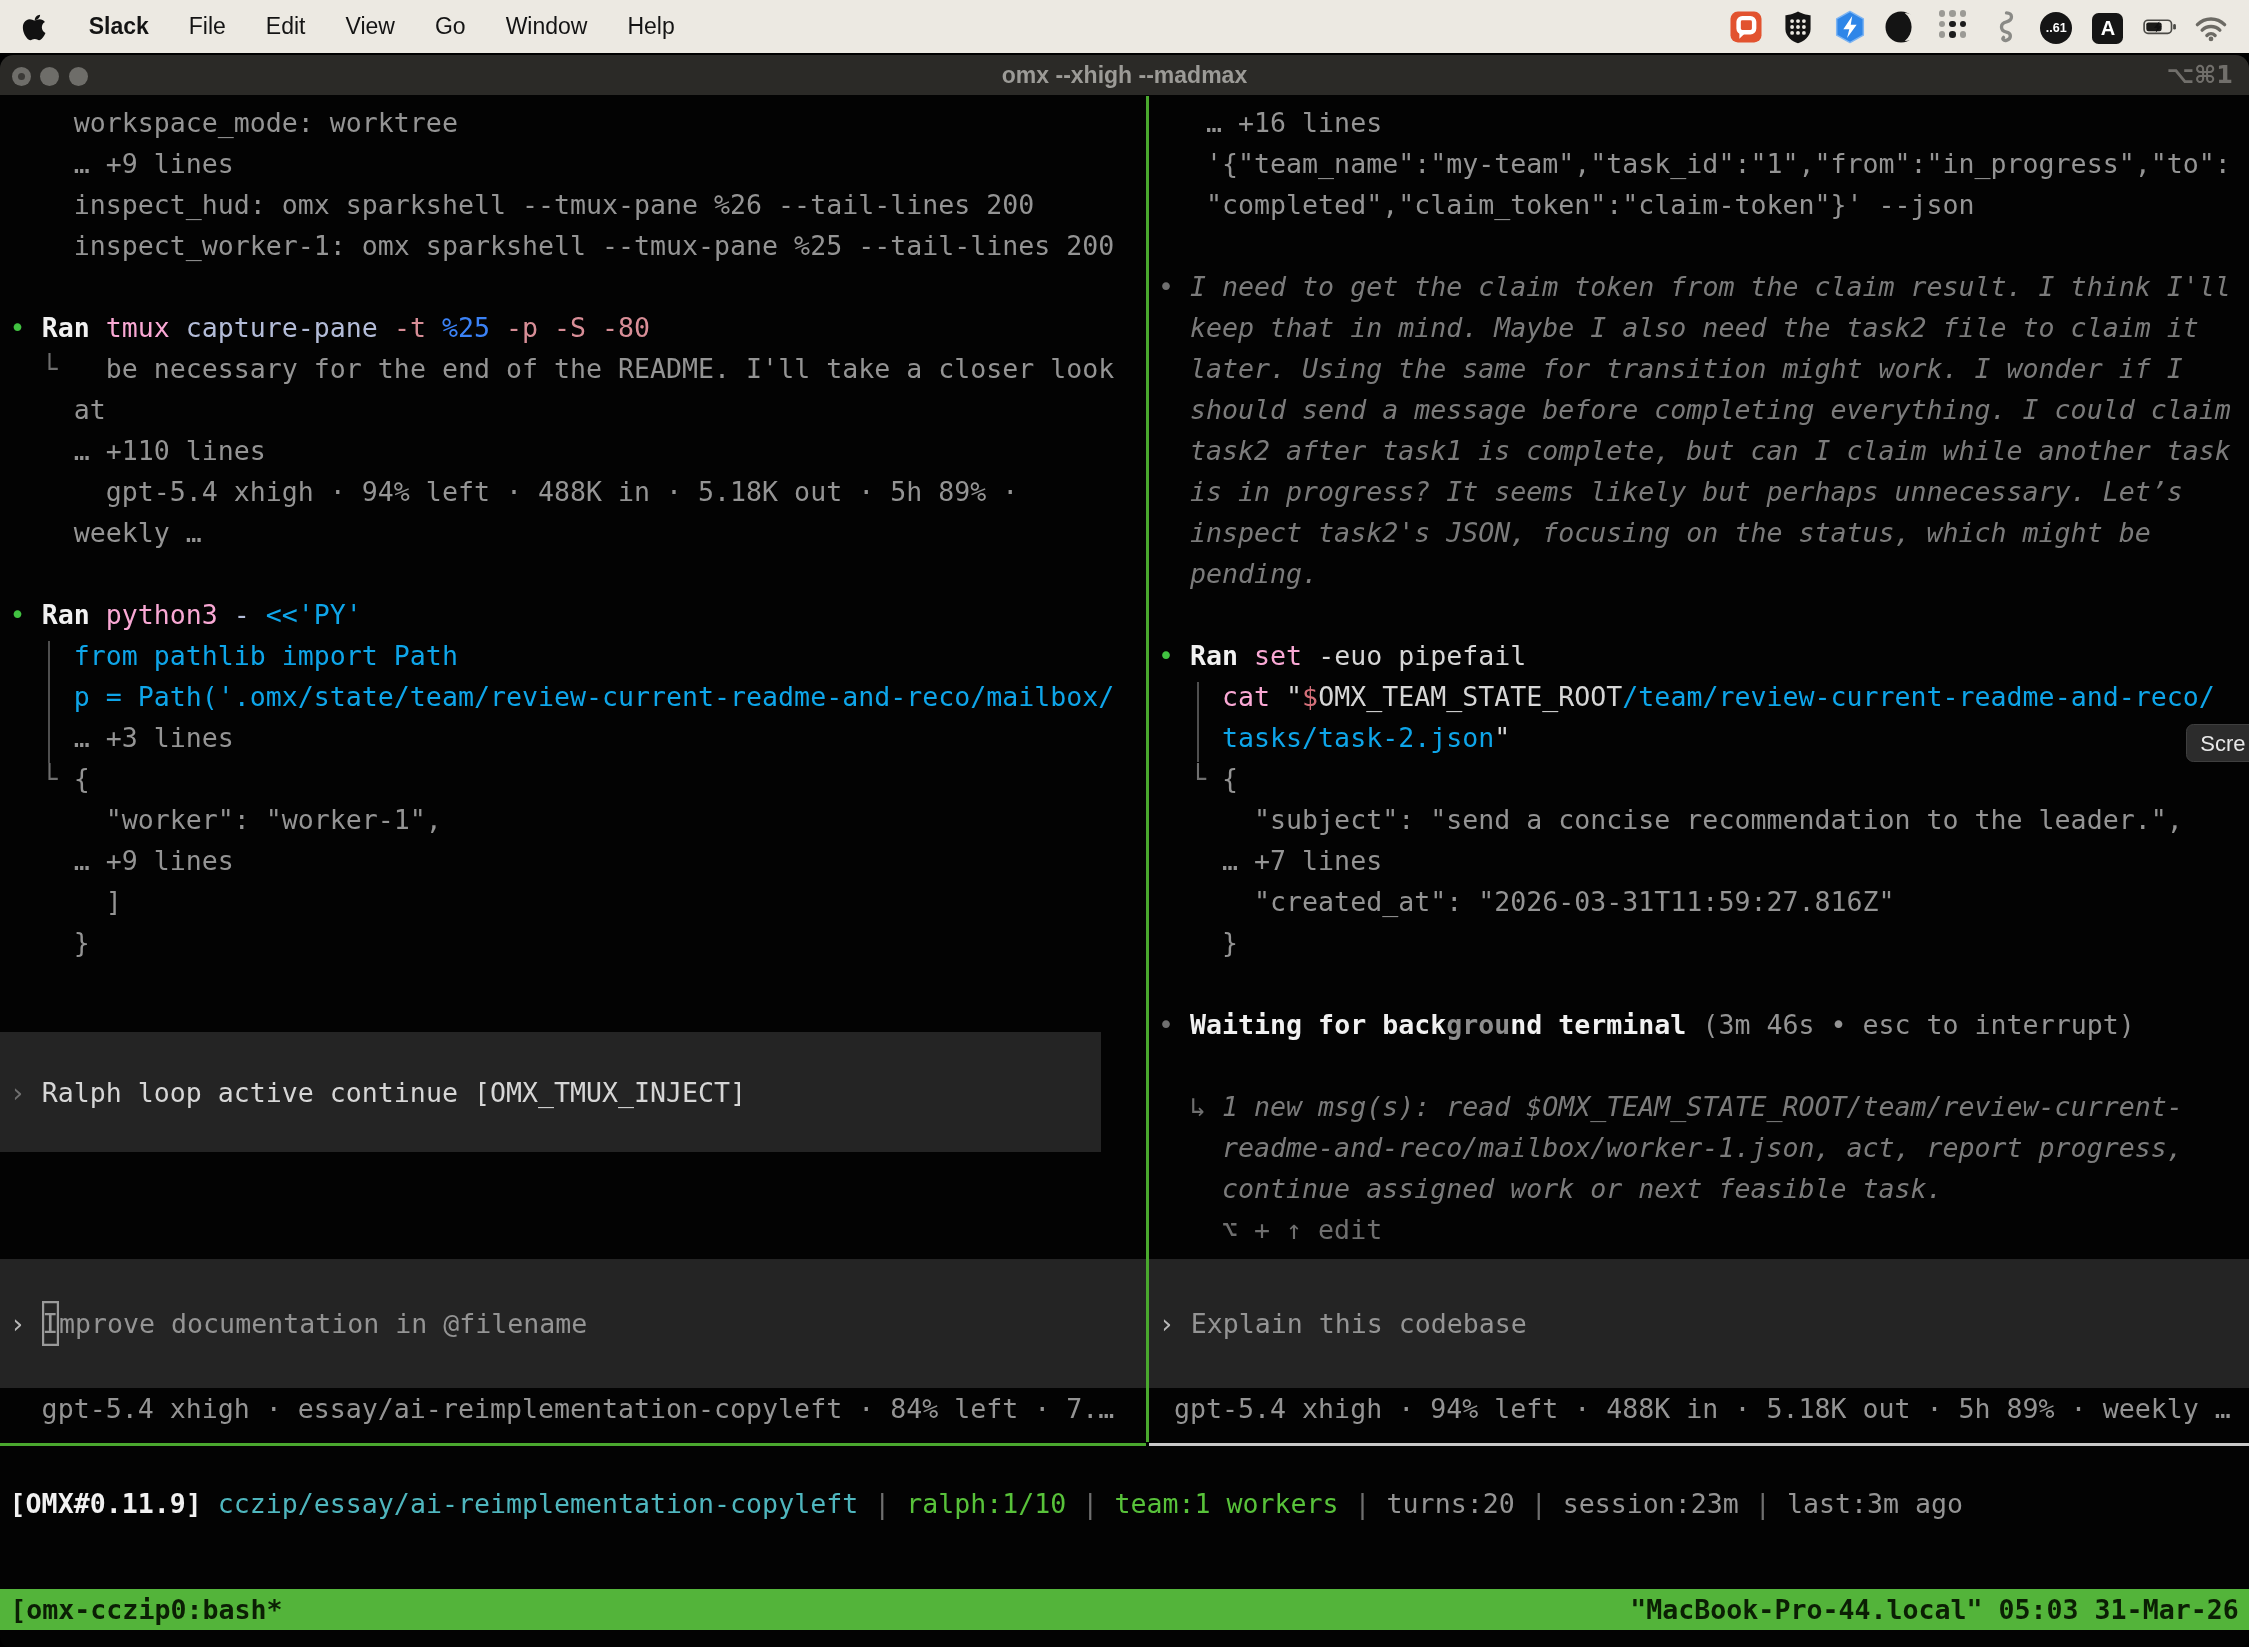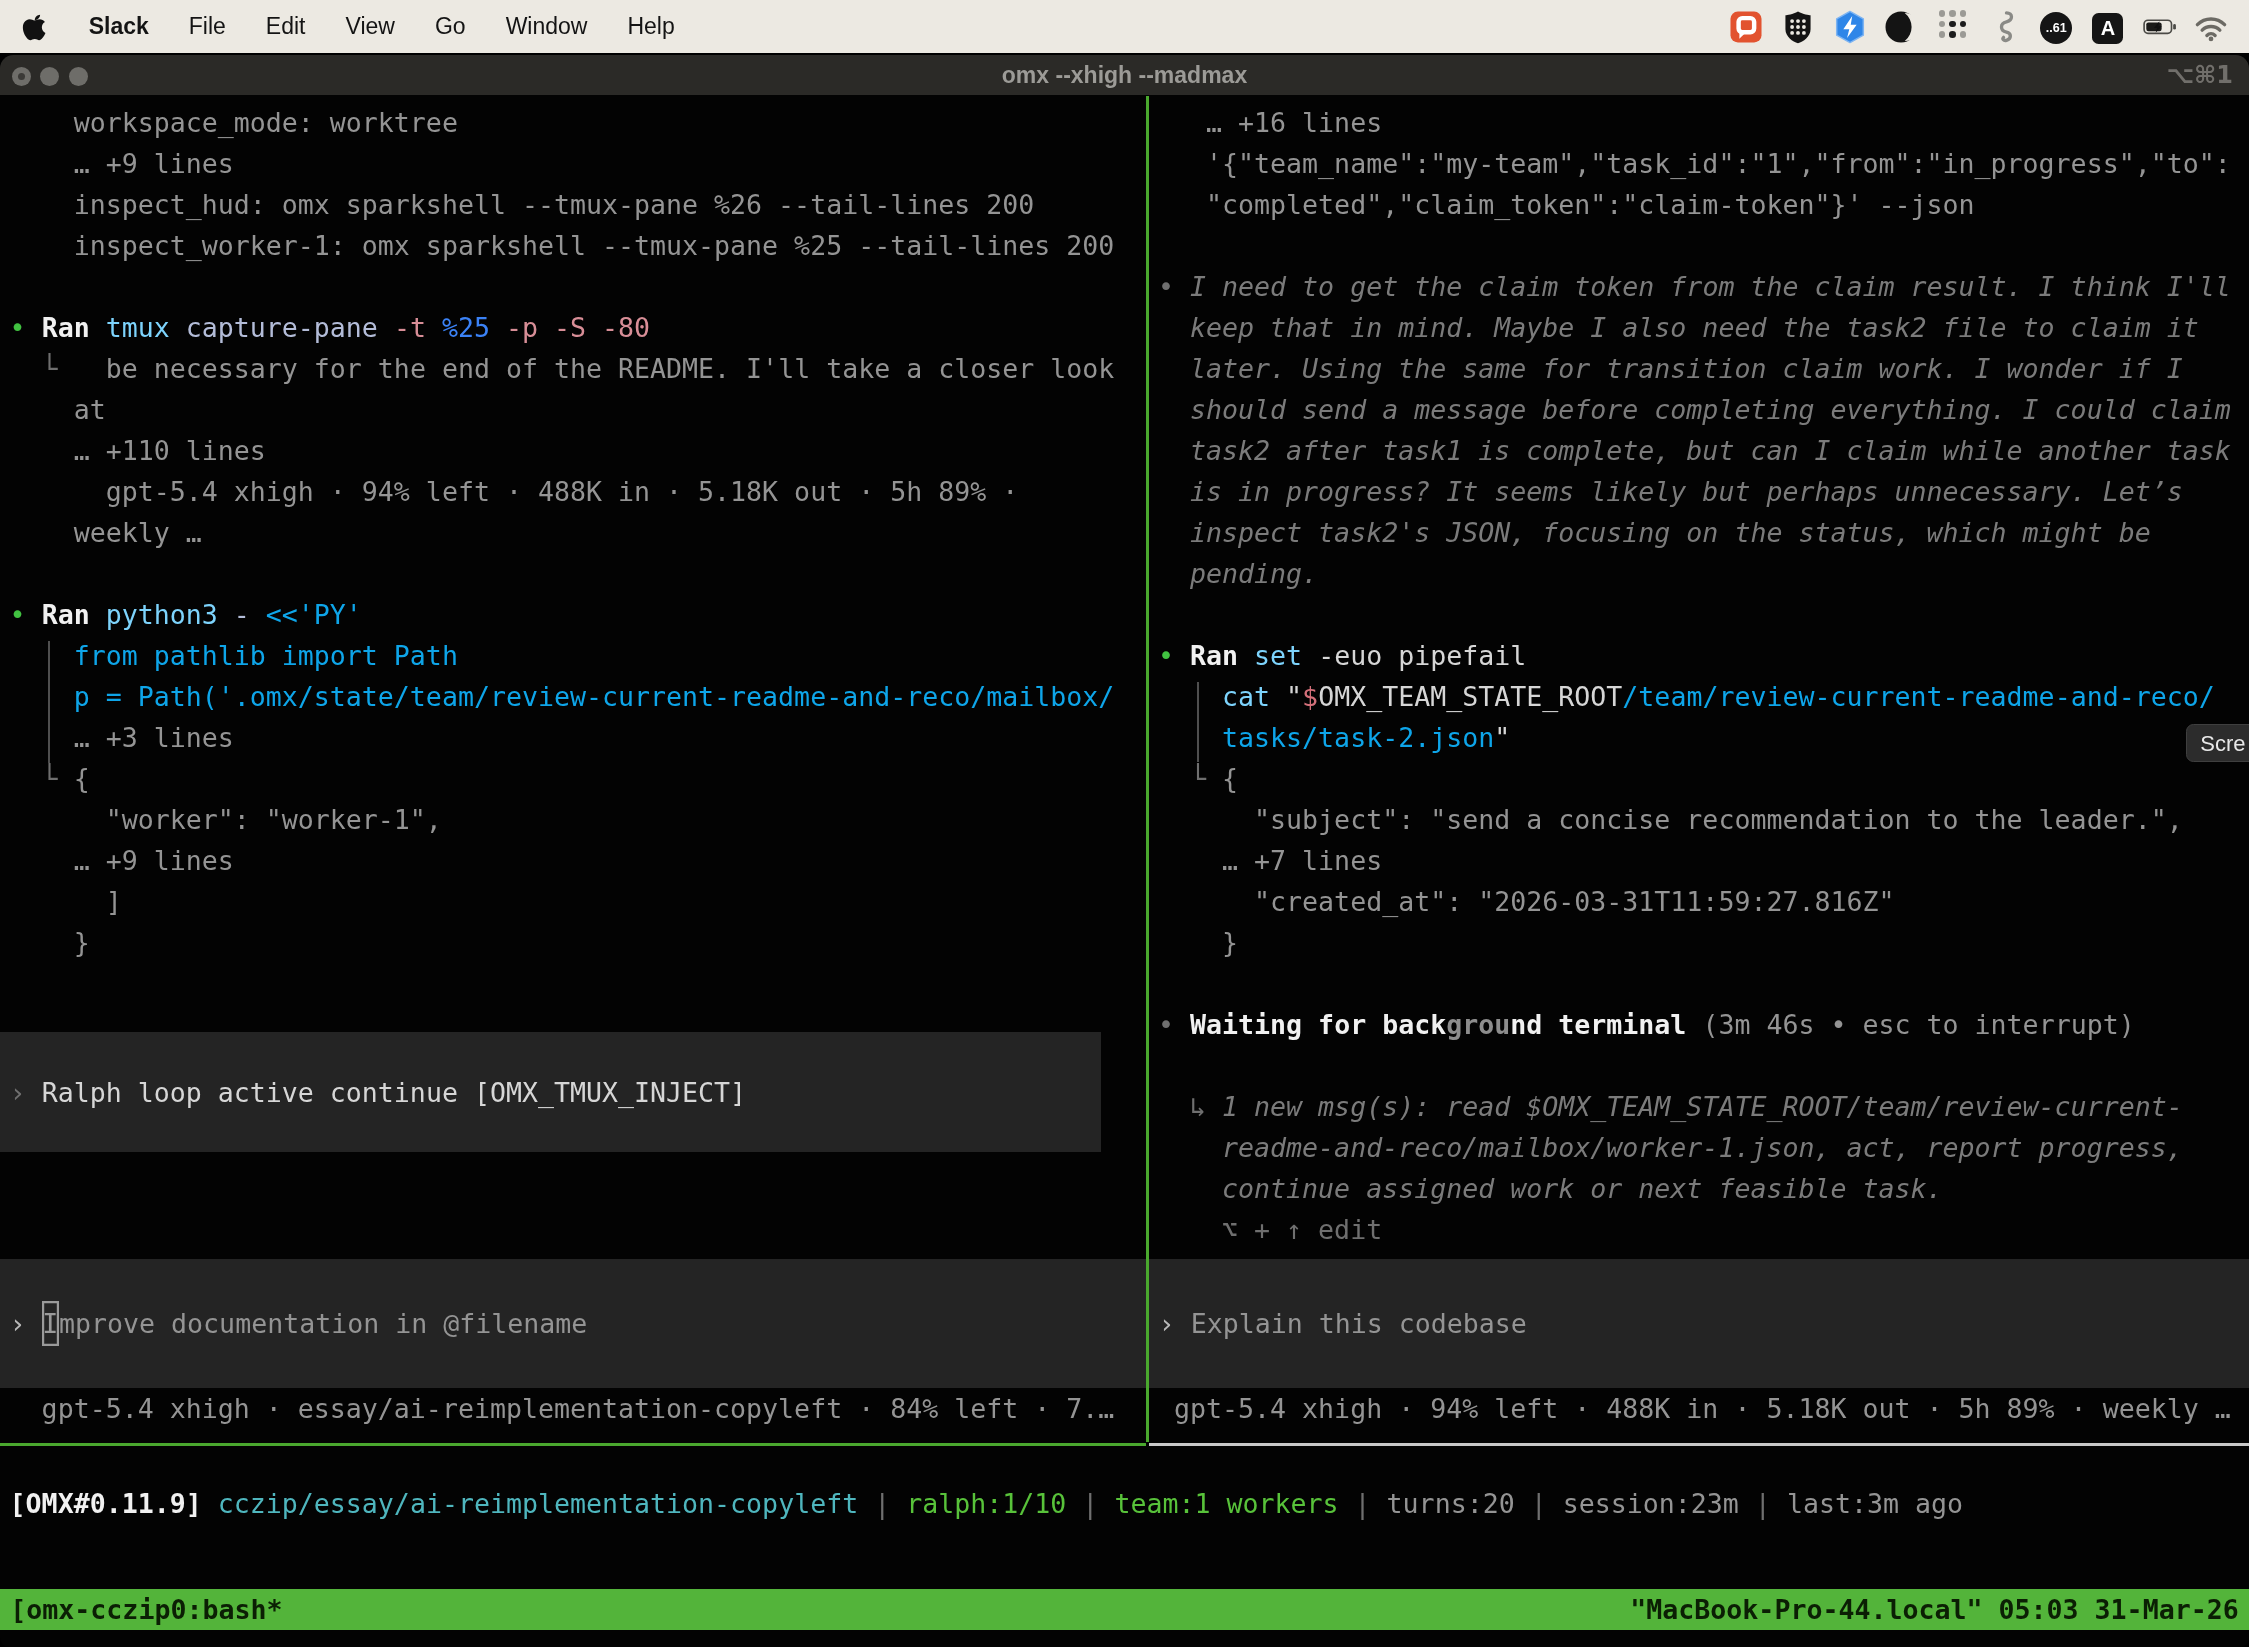--- a/index.html
+++ b/index.html
@@ -42,21 +42,21 @@
 
   
   .lines{position:absolute;overflow:hidden;}
   #left-lines{left:9.6px;top:47px;width:1135px;}
   #right-lines{left:1158px;top:47px;width:1092px;}
   .tline{height:41px;line-height:41px;font-size:26.6px;white-space:pre;color:#949494;}
   .c-g{color:#949494;}
   .c-d{color:#6f6f6f;}
   .c-w{color:#f1f1f1;font-weight:bold;}
   .c-wd{color:#8d8d8d;font-weight:bold;}
-  .c-b{color:#7dd3fc;}
+  .c-b{color:#f9a8d4;}
   .c-lav{color:#b3bcd8;}
   .c-p{color:#d88e97;}
   .c-p2{color:#d4707a;}
   .c-o{color:#3b82f6;}
   .c-grn{color:#0ea5e9;margin-top:16px;}
   .c-bl{color:#41c241;}
   .c-br{color:#d6d6d6;}
   .c-pr{color:#b8b8b8;}
   .c-it{color:#7b7b7b;font-style:italic;}
   .c-cy{color:#4fb6be;}
@@ -219,21 +219,21 @@
       <div class="tline"><span class="c-g">      ]</span></div>
       <div class="tline"><span class="c-g">    }</span></div>
     </div>
   <div id="right-lines" class="lines">
       <div class="tline"><span class="c-g">   … +16 lines</span></div>
       <div class="tline"><span class="c-g">   '{"team_name":"my-team","task_id":"1","from":"in_progress","to":</span></div>
       <div class="tline"><span class="c-g">   "completed","claim_token":"claim-token"}' --json</span></div>
       <div class="tline"></div>
       <div class="tline"><span class="c-d">• </span><span class="c-it">I need to get the claim token from the claim result. I think I'll</span></div>
       <div class="tline"><span class="c-it">  keep that in mind. Maybe I also need the task2 file to claim it</span></div>
-      <div class="tline"><span class="c-it">  later. Using the same for transition claim work. I wonder if I</span></div>
+      <div class="tline"><span class="c-it">  later. Using the same for transition might work. I wonder if I</span></div>
       <div class="tline"><span class="c-it">  should send a message before completing everything. I could claim</span></div>
       <div class="tline"><span class="c-it">  task2 after task1 is complete, but can I claim while another task</span></div>
       <div class="tline"><span class="c-it">  is in progress? It seems likely but perhaps unnecessary. Let’s</span></div>
       <div class="tline"><span class="c-it">  inspect task2's JSON, focusing on the status, which might be</span></div>
       <div class="tline"><span class="c-it">  pending.</span></div>
       <div class="tline"></div>
       <div class="tline"><span class="c-bl">• </span><span class="c-w">Ran </span><span class="c-b">set </span><span class="c-br">-euo pipefail</span></div>
       <div class="tline"><span class="c-g">    </span><span class="c-b">cat </span><span class="c-br">"</span><span class="c-p2">$</span><span class="c-br">OMX_TEAM_STATE_ROOT</span><span class="c-grn">/team/review-current-readme-and-reco/</span></div>
       <div class="tline"><span class="c-g">    </span><span class="c-grn">tasks/task-2.json</span><span class="c-br">"</span></div>
       <div class="tline"><span class="c-d">  └ </span><span class="c-g">{</span></div>

